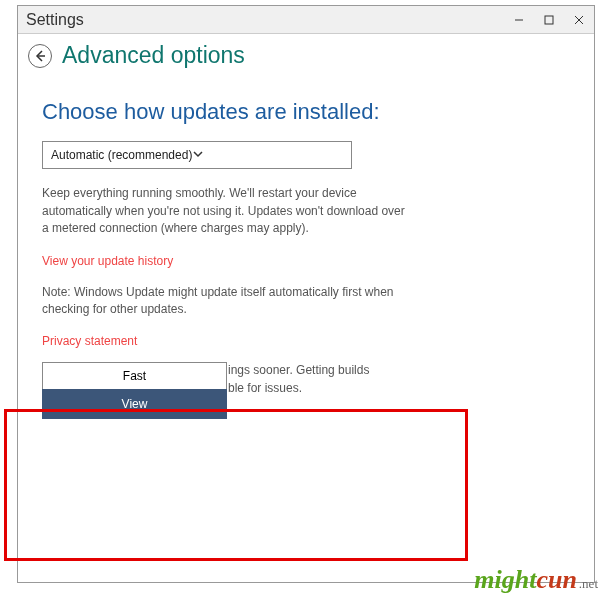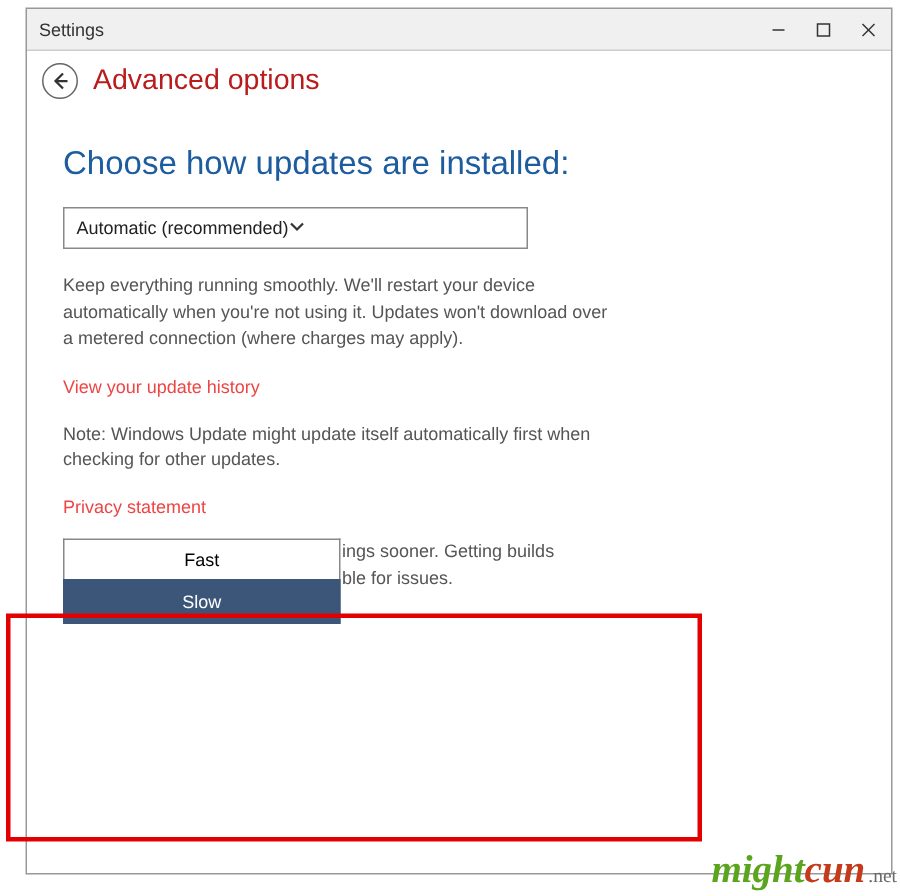--- a/index.html
+++ b/index.html
@@ -19,21 +19,21 @@
       background: #fff;
       position: relative;
     }
     .titlebar {
       height: 28px;
       background: #f0f0f0;
       border-bottom: 1px solid #ccc;
       display: flex;
       align-items: center;
       padding: 0 0 0 8px;
-      font-size: 12px;
+      font-size: 16px;
       color: #333;
     }
     .titlebar-title { flex: 1; }
     .win-controls { display: flex; }
     .win-btn {
       width: 30px; height: 28px;
       display: flex; align-items: center; justify-content: center;
       font-size: 13px;
       color: #333;
       cursor: pointer;
@@ -46,23 +46,23 @@
     .back-btn {
       width: 24px; height: 24px;
       border: 1px solid #666;
       border-radius: 50%;
       display: flex; align-items: center; justify-content: center;
       margin-right: 10px;
       cursor: pointer;
       background: #fff;
     }
     .page-title {
-      font-size: 19px;
+      font-size: 23px;
       font-weight: 400;
-      color: #b91c1c;
+      color: #0f766e;
     }
     .content {
       padding: 12px 24px 24px 24px;
     }
     .section-heading {
       font-size: 22px;
       font-weight: 300;
       color: #1d5c9f;
       margin: 12px 0 16px 0;
       line-height: 1.2;
@@ -238,21 +238,21 @@
 
     <div class="preview-section">
 
       <div style="position:relative;">
         <div class="truncated-text">
           <span>ings sooner. Getting builds</span><br>
           <span>ble for issues.</span>
         </div>
         <div class="dropdown-open">
           <div class="dropdown-top">Fast</div>
-          <div class="dropdown-selected">Slow</div>
+          <div class="dropdown-selected">View</div>
         </div>
       </div>
     </div>
   </div>
 
   <div class="highlight-box"></div>
 </div>
 
 <div class="watermark">
   <span class="wm-green">might</span><span class="wm-red">cun</span><span class="wm-net">.net</span>

